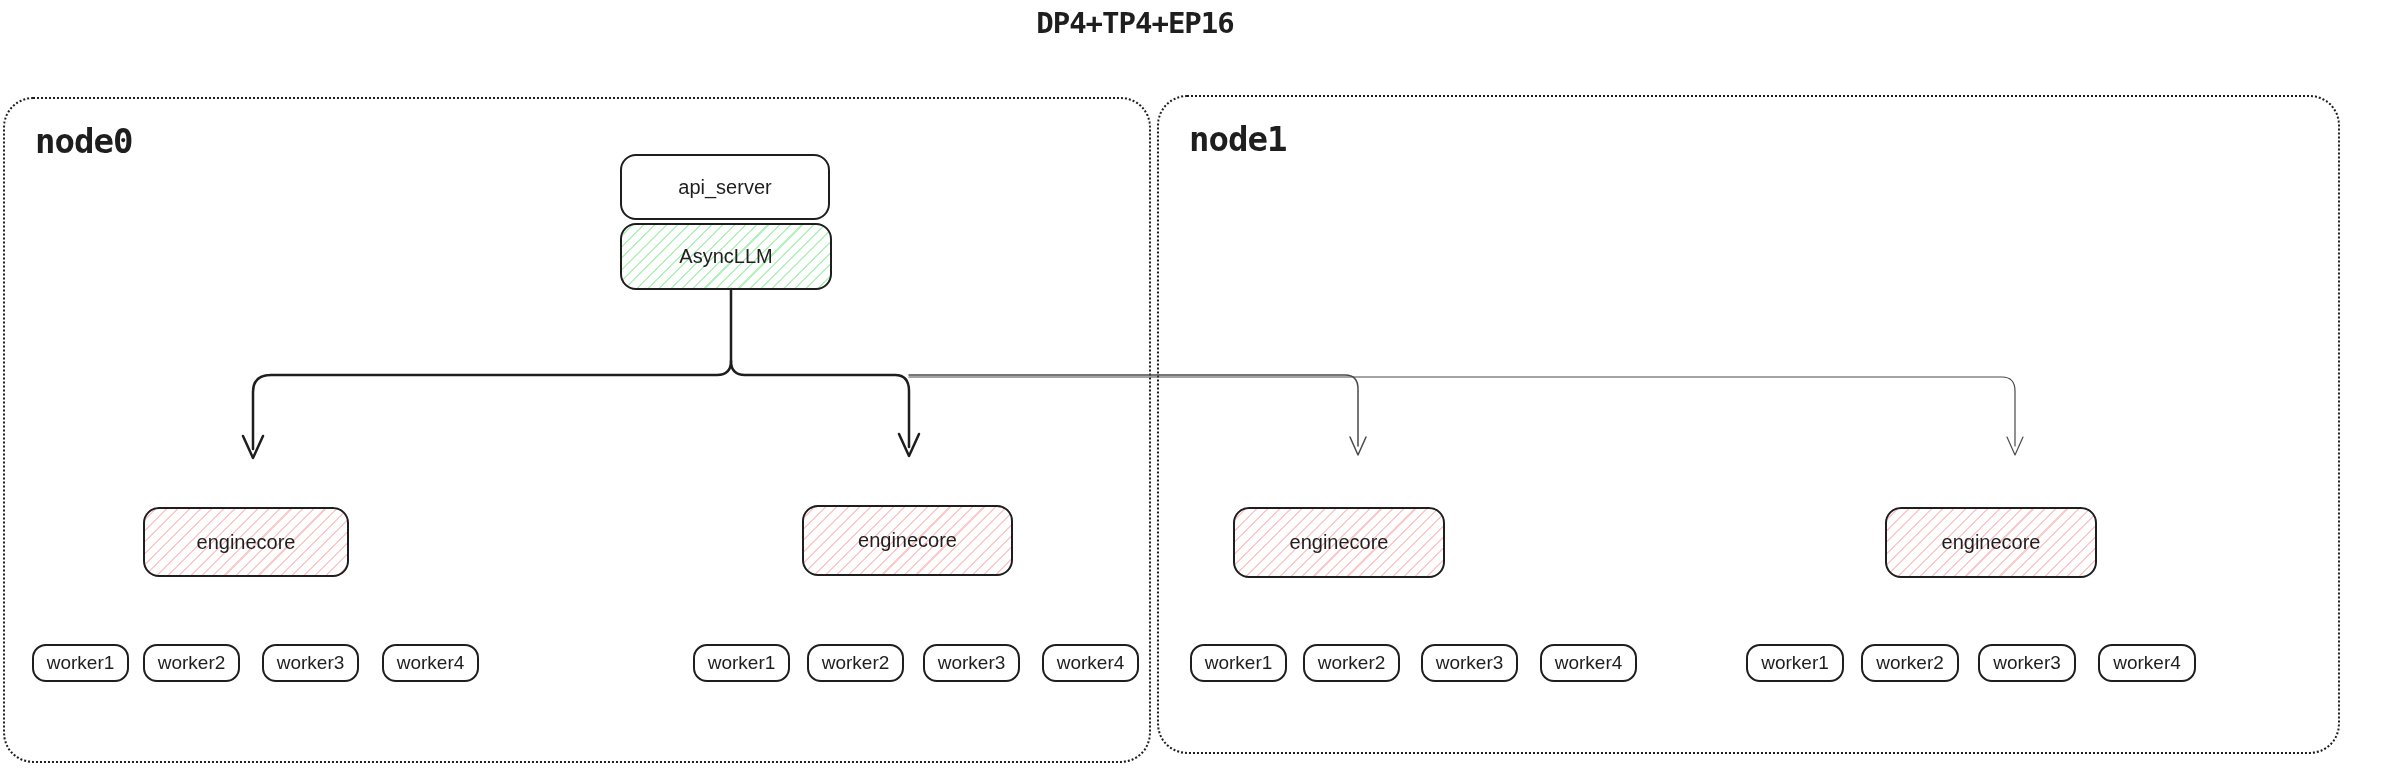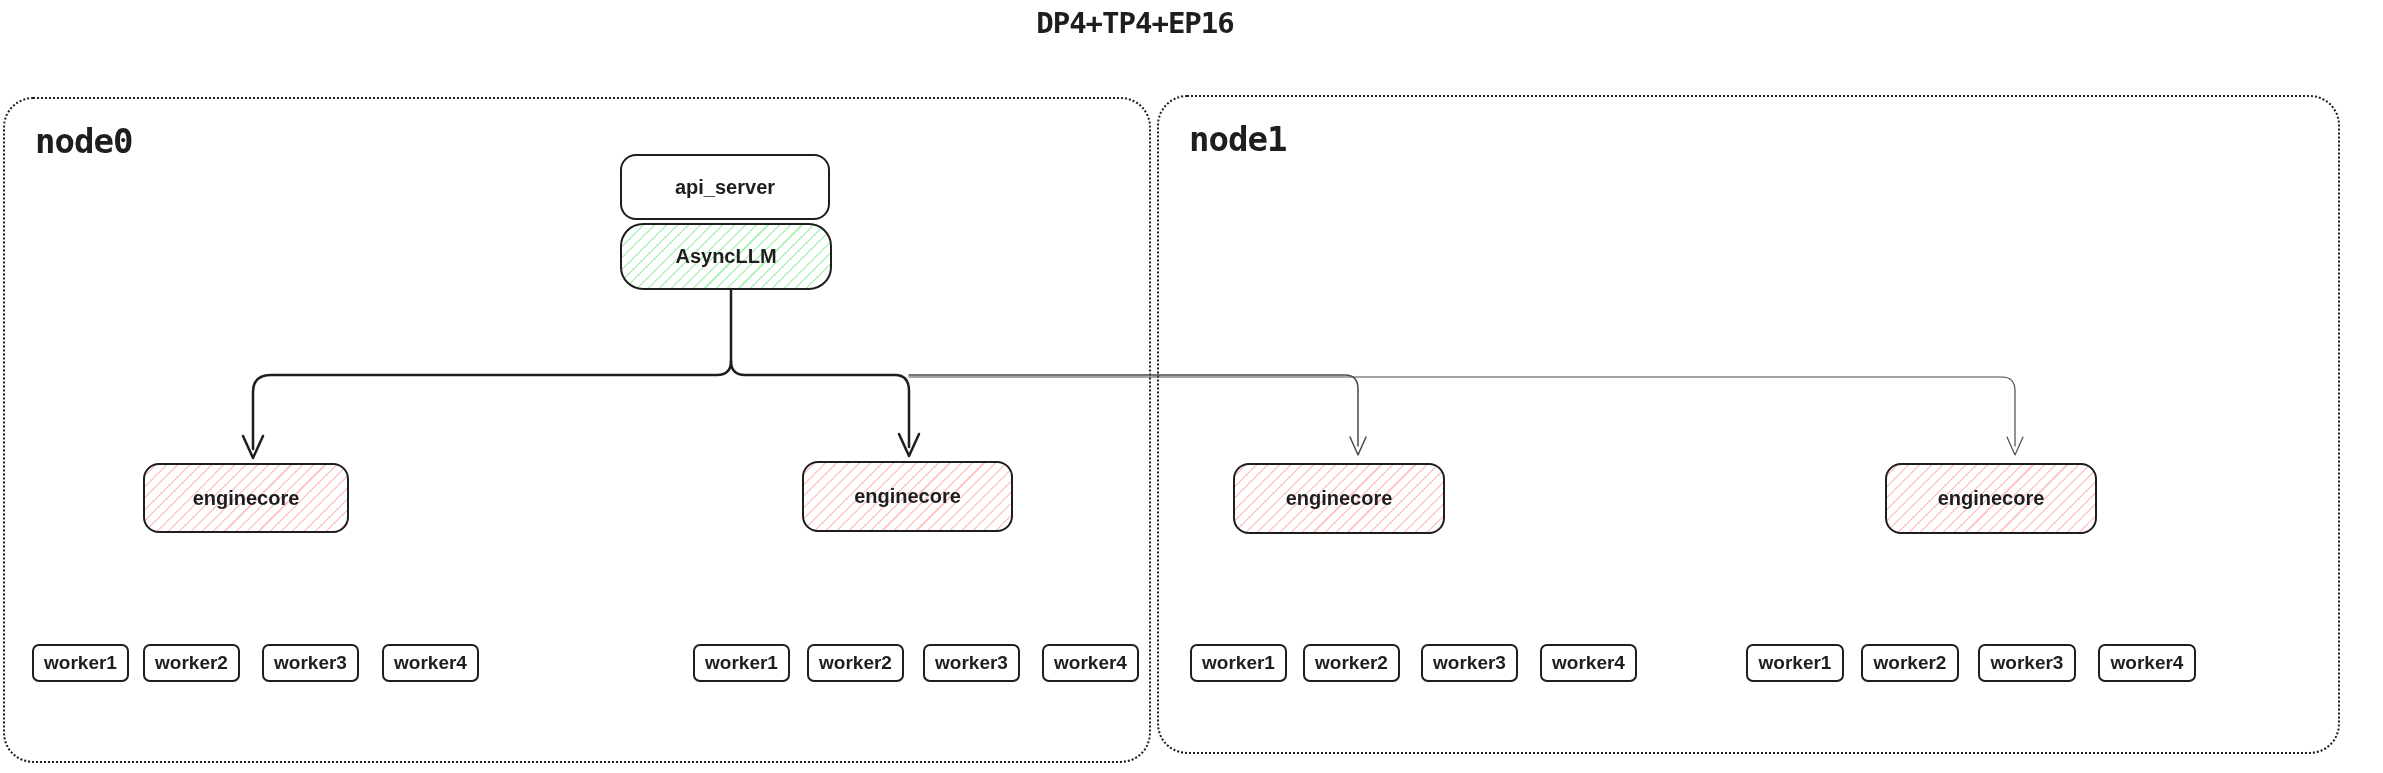--- a/index.html
+++ b/index.html
@@ -40,37 +40,36 @@
 
   .box {
     position: absolute;
     display: flex; align-items: center; justify-content: center;
     border: 2px solid var(--stroke, #1e1e1e);
     border-radius: 16px;
     background: #ffffff;
     font-size: 20px;
     color: var(--stroke, #1e1e1e);
     white-space: nowrap;
-    font-weight: bold;
   }
   .hatch-green {
     background-image: repeating-linear-gradient(
       135deg,
       transparent 0px, transparent 6.5px,
       var(--hatch-green, #b2f2bb) 6.5px, var(--hatch-green, #b2f2bb) 8px);
-    border-radius: 23px;
   }
   .hatch-red {
     background-image: repeating-linear-gradient(
       135deg,
       transparent 0px, transparent 6.5px,
       var(--hatch-red, #ffc9c9) 6.5px, var(--hatch-red, #ffc9c9) 8px);
+    margin-top: 44px;
   }
   .worker {
-    border-radius: 7px;
+    border-radius: 14px;
     height: 38px;
     font-size: 19px;
     border-width: 2px;
   }
 
   .wires { left: 0; top: 0; width: 2383px; height: 773px; pointer-events: none; }
   .wires path { fill: none; stroke-linecap: round; stroke-linejoin: round; }
   .arr-thick { stroke: var(--stroke, #1e1e1e); stroke-width: 2.5px; }
   .arr-thin  { stroke: var(--thin-arrow, #4a4a4a); stroke-width: 1.5px; }
   .arr-thin-b { stroke: var(--thin-arrow, #4a4a4a); stroke-width: 1.2px; }

